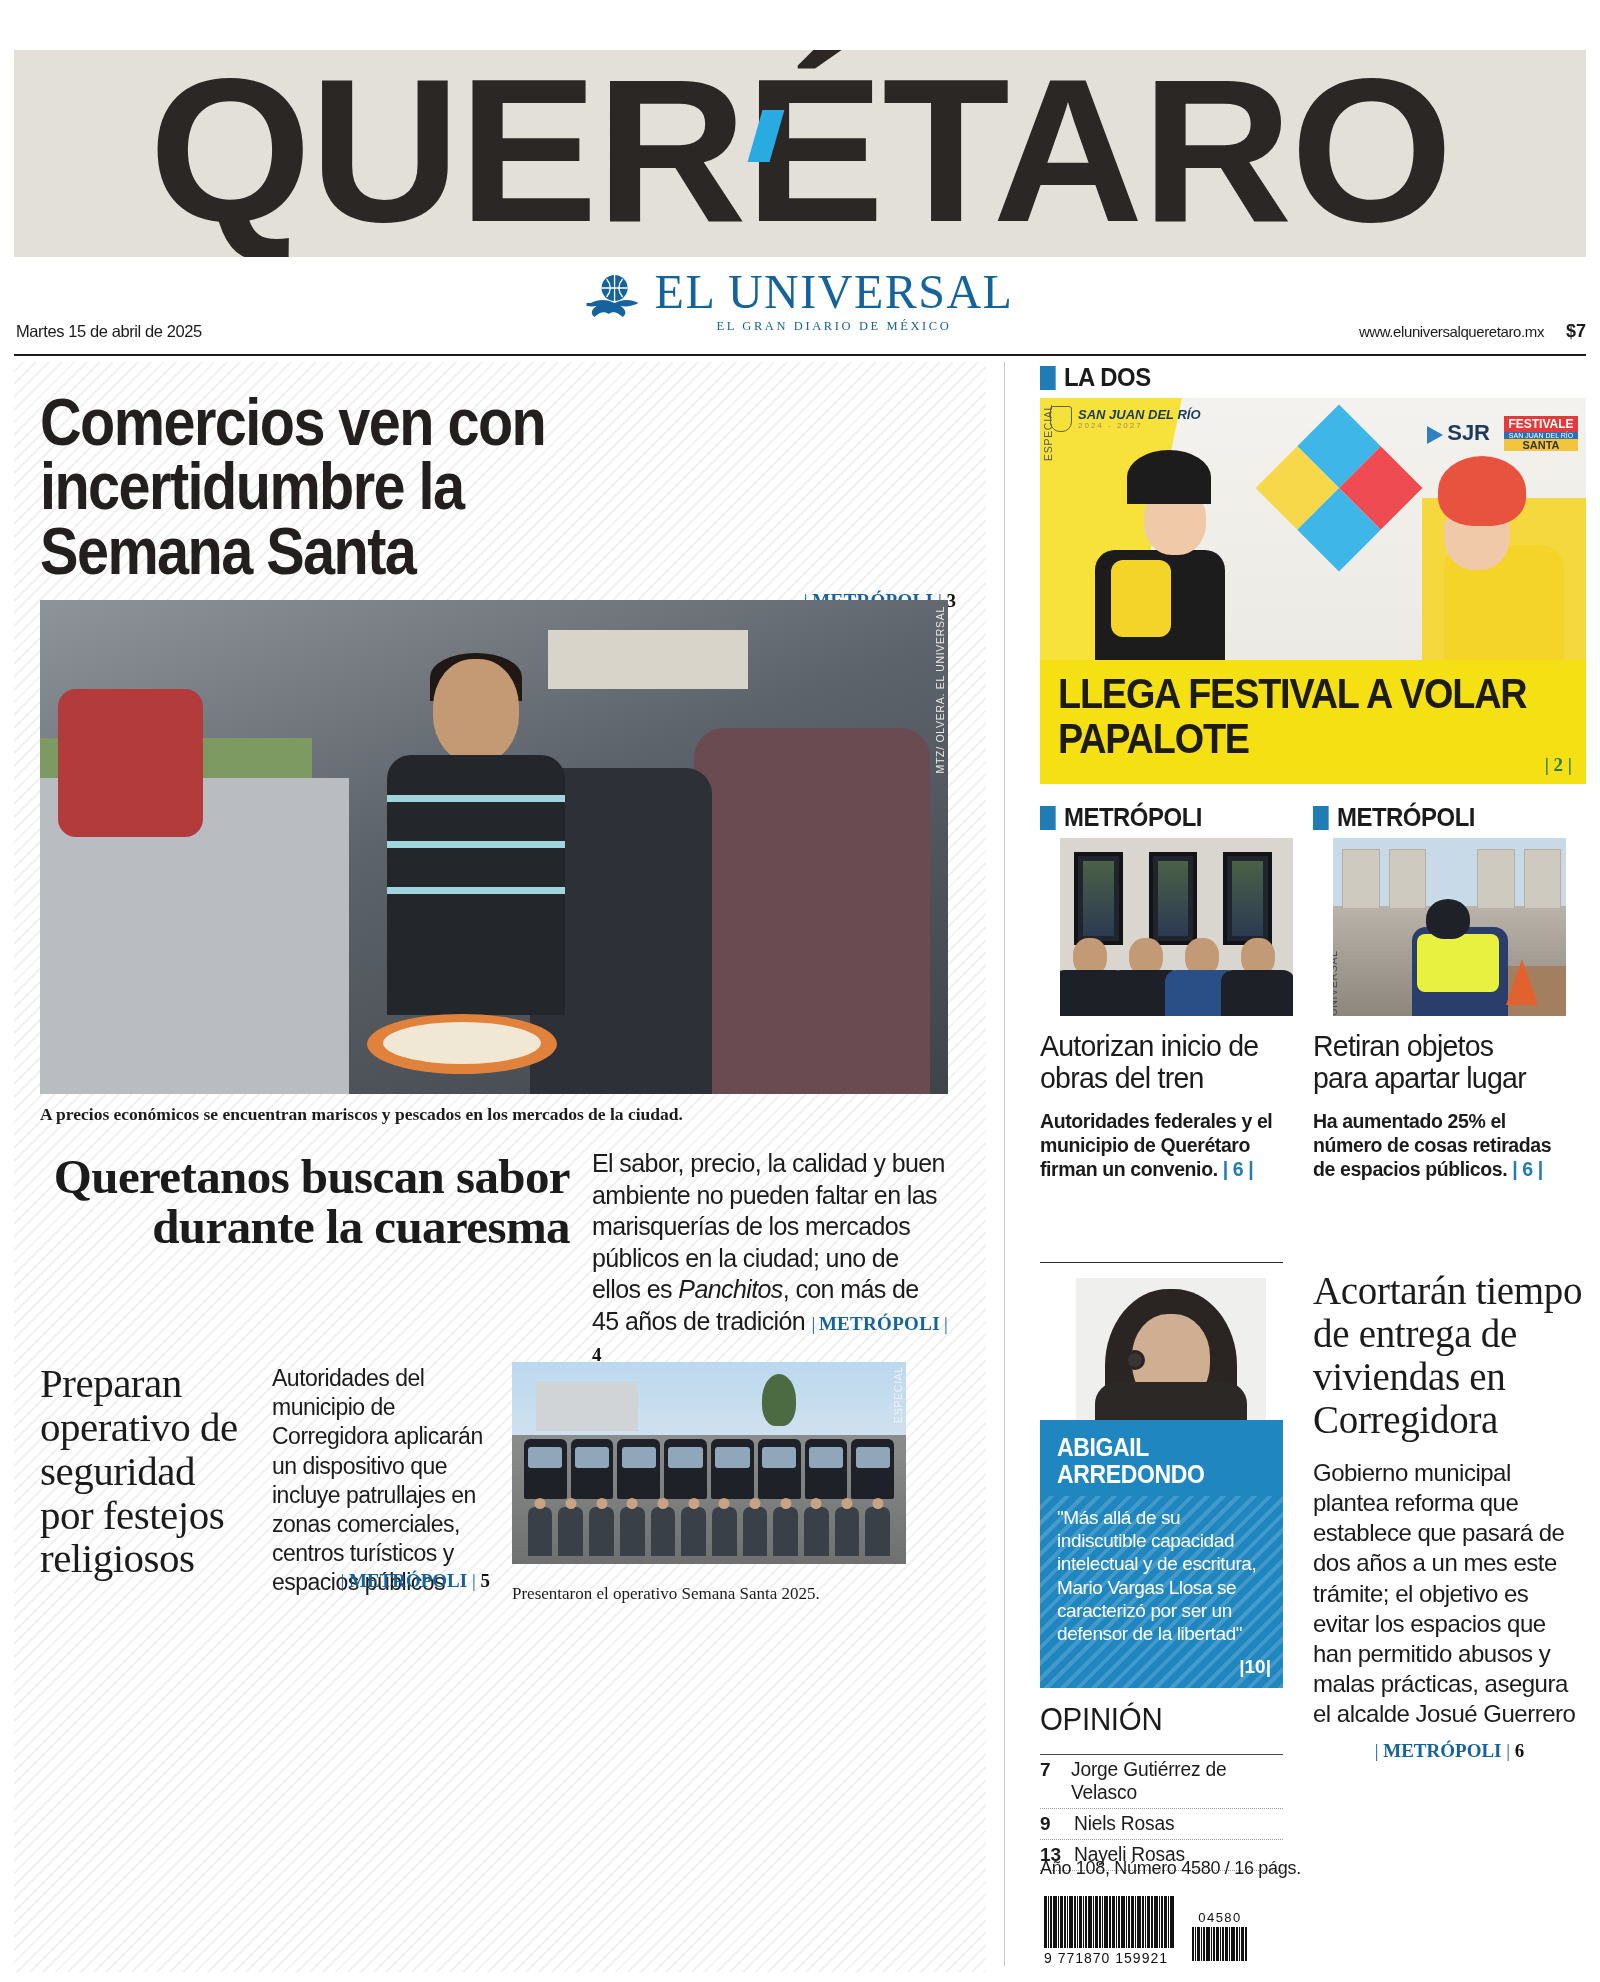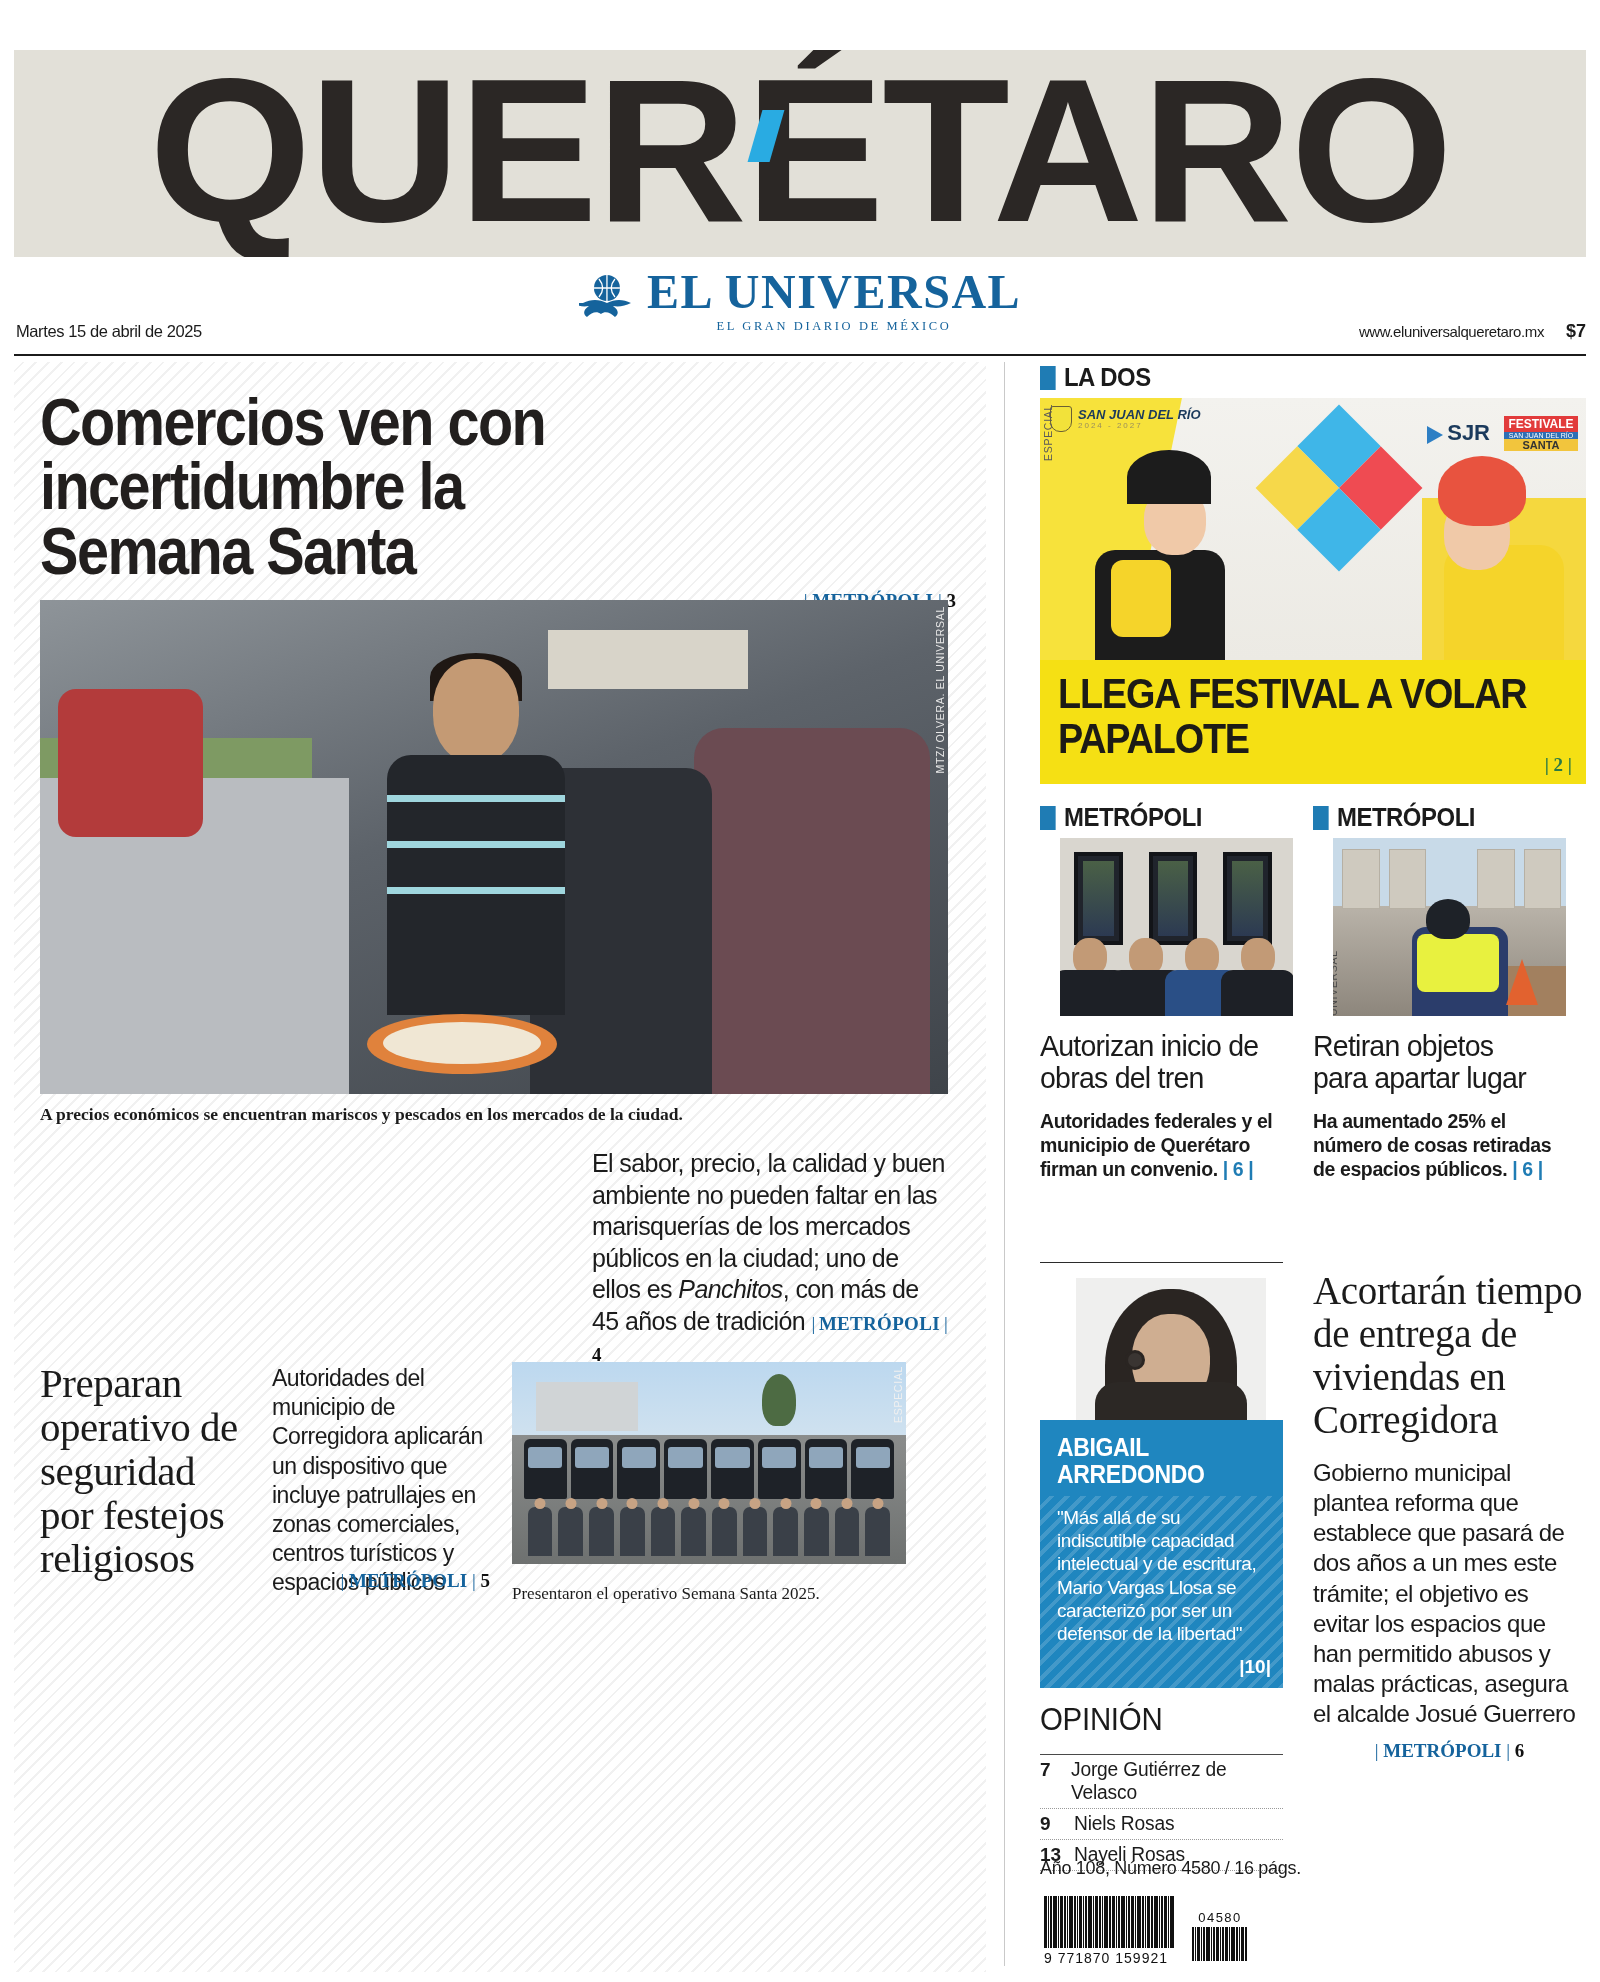--- a/index.html
+++ b/index.html
@@ -66,21 +66,21 @@
     transform: translateX(-50%);
     top: 0;
     display: flex;
     align-items: flex-start;
     gap: 12px;
   }
   .eu-emblem { width: 56px; height: 46px; margin-top: 4px; }
   .eu-text-wrap { display: flex; flex-direction: column; align-items: center; }
   .eu-name {
     font-family: "Liberation Serif", serif;
-    font-weight: 700;
+    font-weight: 400;
     font-size: 48px;
     color: #15639c;
     letter-spacing: 1.5px;
     line-height: 1;
   }
   .eu-tag {
     font-family: "Liberation Serif", serif;
     font-size: 12.5px;
     color: #15639c;
     letter-spacing: 2.6px;
@@ -650,20 +650,21 @@
           <div class="mkt-stripe" style="top:132px;"></div>
         </div>
       </div>
       <div class="mkt-plate"></div>
     </div>
     <div class="photo-credit-v" style="right:2px; top:6px; color:#e8e8e8;">MTZ/ OLVERA. EL UNIVERSAL</div>
   </div>
 
   <div class="photo-caption">A precios económicos se encuentran mariscos y pescados en los mercados de la ciudad.</div>
 
+  <div class="second-head">Queretanos buscan sabor durante la cuaresma</div>
   <div class="second-deck">
     <span>El sabor, precio, la calidad y buen ambiente no pueden faltar en las marisquerías de los mercados públicos en la ciudad; uno de ellos es </span><em>Panchitos</em><span>, con más de 45 años de tradición </span><span class="kicker-ref" style="position:static;display:inline;"><span class="bar" style="color:#15639c;">|</span> <span class="sec">METRÓPOLI</span> <span class="bar" style="color:#15639c;">|</span> <span class="pg">4</span></span>
   </div>
 
   <div class="third-head">Preparan operativo de seguridad por festejos religiosos</div>
   <div class="third-deck">Autoridades del municipio de Corregidora aplicarán un dispositivo que incluye patrullajes en zonas comerciales, centros turísticos y espacios públicos</div>
   <div class="third-ref">
     <span style="color:#15639c;">|</span> <span style="color:#15639c;font-weight:700;">METRÓPOLI</span> <span style="color:#15639c;">|</span> <span style="font-weight:700;">5</span>
   </div>
 

